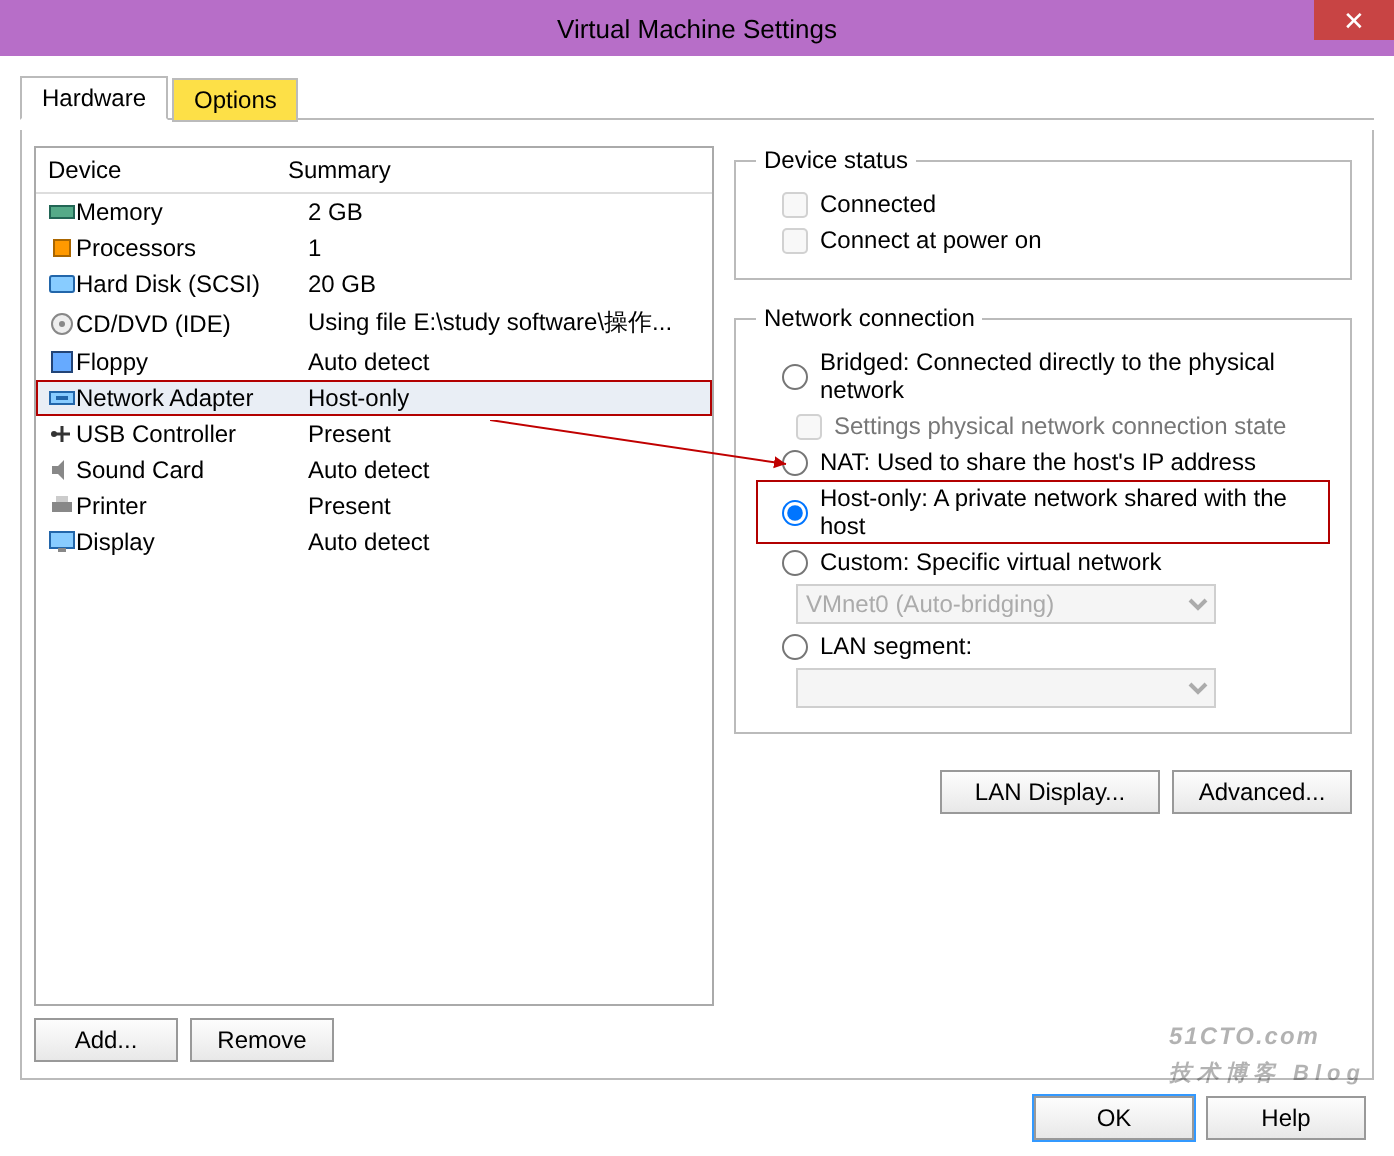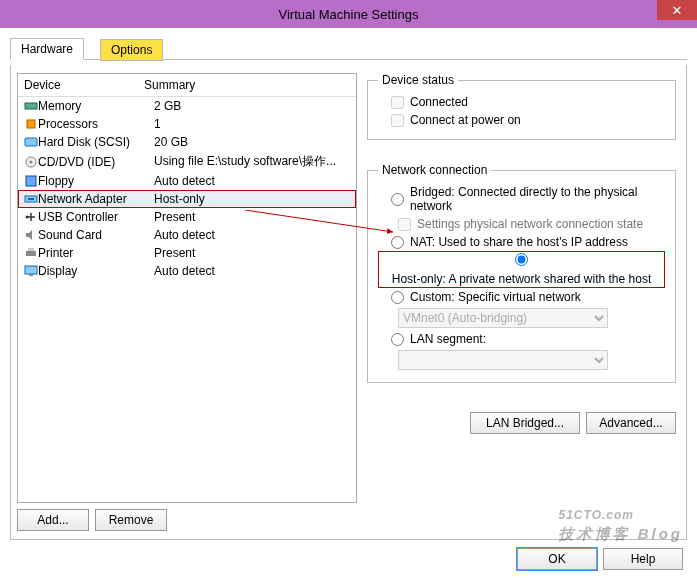--- a/index.html
+++ b/index.html
@@ -2,47 +2,47 @@
 <html><head>
 <meta charset="utf-8">
 <style>
 * { box-sizing: border-box; font-family: "Segoe UI", Tahoma, sans-serif; font-size: 12px; }
 body { margin: 0; background: #fff; width: 697px; height: 578px; position: relative; overflow: hidden; }
 .titlebar { height: 28px; background: #b76ec8; display: flex; align-items: center; justify-content: center; position: relative; }
 .titlebar-text { color: #000; font-size: 13px; }
 .close-btn { position: absolute; right: 0; top: 0; width: 40px; height: 20px; background: #c84444; color: #fff; display: flex; align-items: center; justify-content: center; font-size: 13px; }
 .window-body { padding: 8px 10px 8px 10px; }
 .tabs { display: flex; border-bottom: 1px solid #bbb; margin-bottom: 6px; position: relative; top: 1px; }
-.tab { padding: 3px 10px; border: 1px solid #bbb; border-bottom: 1px solid #fff; background: #fff; margin-right: 16px; cursor: pointer; position: relative; top: 1px;}
+.tab { padding: 3px 10px; border: 1px solid #bbb; border-bottom: 1px solid #fff; background: #fff; margin-right: 2px; cursor: pointer; position: relative; top: 1px;}
 .tab.inactive { border-bottom: 1px solid #bbb; background: #fde047; top: 2px; }
 .content { display: flex; gap: 10px; border: 1px solid #bbb; border-top: none; padding: 8px 10px 8px 6px; height: 475px; }
 .left { width: 340px; display: flex; flex-direction: column; }
 .device-box { border: 1px solid #aaa; flex: 1; background: #fff; }
 .dev-header { display: flex; padding: 4px 6px; border-bottom: 1px solid #ddd; justify-content: flex-end; }
 .col-dev { width: 120px; }
 .col-sum { flex: 1; }
 .dev-row { display: flex; padding: 2px 6px; align-items: center; gap: 0; }
 .dev-row.selected { background: #e9eef5; outline: 1px solid #b20000; outline-offset: -1px; }
 .dev-icon { width: 14px; height: 12px; display: inline-block; }
 .dev-name { width: 116px; white-space: nowrap; overflow: hidden; text-overflow: ellipsis; }
 .dev-sum { flex: 1; white-space: nowrap; overflow: hidden; text-overflow: ellipsis; }
 .left-btns { display: flex; gap: 6px; padding: 6px 4px 0 0; }
 button.std { min-width: 72px; height: 22px; border: 1px solid #999; background: linear-gradient(#fdfdfd,#e8e8e8); padding: 0 10px; cursor: pointer; }
 button.std:disabled, select:disabled { color: #888; }
-.right { flex: 1; display: flex; flex-direction: column; gap: 23px; }
+.right { flex: 1; display: flex; flex-direction: column; gap: 12px; }
 fieldset { border: 1px solid #bbb; padding: 6px 10px 10px 10px; margin: 0; }
 legend { padding: 0 4px; }
 .chk, .rdo { display: flex; align-items: center; gap: 6px; padding: 2px 13px; }
 .sub { margin-left: 20px; display: flex; align-items: center; gap: 6px; color: #777; padding: 2px 0;}
 select { width: 210px; height: 20px; border: 1px solid #bbb; background: #f1f1f1; }
-.highlight { outline: 1px solid #b20000; outline-offset: -1px; flex-direction: column; }
+.highlight { outline: 1px solid #b20000; outline-offset: -1px; }
 .right-btns { display: flex; justify-content: flex-end; gap: 6px; margin-top: 6px; }
 .footer { position: absolute; bottom: 8px; right: 14px; display: flex; gap: 6px; }
 .watermark { position: absolute; right: 14px; bottom: 34px; font-size: 24px; font-weight: bold; color: rgba(0,0,0,0.3); font-style: italic; letter-spacing: 1px;}
-.watermark small { display:block; font-size:15px; letter-spacing:3px; text-align:left;}
+.watermark small { display:block; font-size:11px; letter-spacing:3px; text-align:left;}
 input[type=checkbox], input[type=radio] { margin:0; }
 svg.arrow { position:absolute; top:210px; left:245px; pointer-events:none; }
 .icon-svg { width:14px; height:12px; }
 </style>
 </head>
 <body>
 
 <div class="titlebar">
   <span class="titlebar-text">Virtual Machine Settings</span>
   <div class="close-btn">✕</div>
@@ -186,21 +186,21 @@
         <label class="rdo">
           <input type="radio" name="nc" style="">
           <span>LAN segment:</span>
         </label>
         <div class="sub">
           <select disabled=""><option></option></select>
         </div>
       </fieldset>
 
       <div class="right-btns">
-        <button class="std" style="min-width:110px">LAN Bridged...</button>
+        <button class="std" style="min-width:110px">LAN Display...</button>
         <button class="std" style="min-width:90px">Advanced...</button>
       </div>
     </div>
   </div>
 </div>
 
 <svg class="arrow" width="160" height="30">
   <defs>
       <marker id="ah" markerWidth="8" markerHeight="8" refX="6" refY="3" orient="auto">
         <path d="M0,0 L6,3 L0,6 Z" fill="#c00000"></path>

